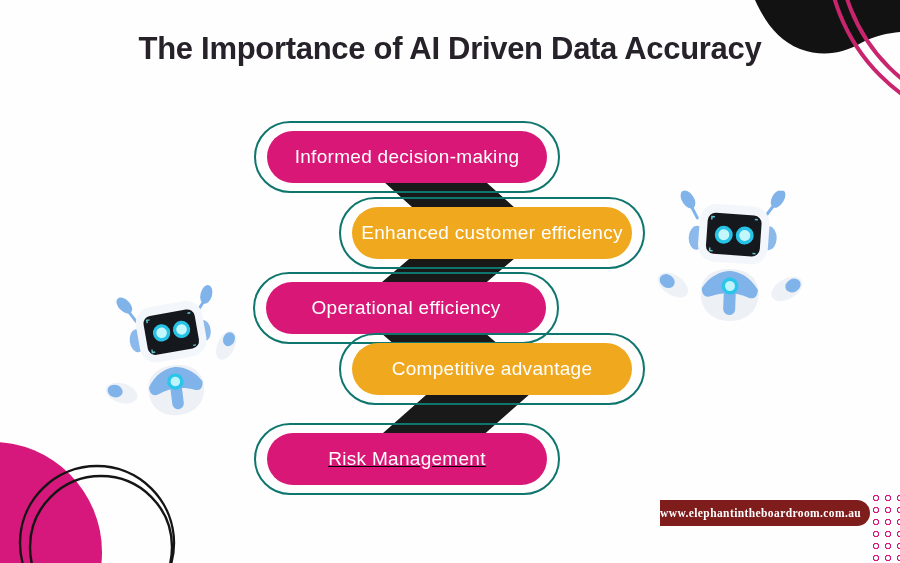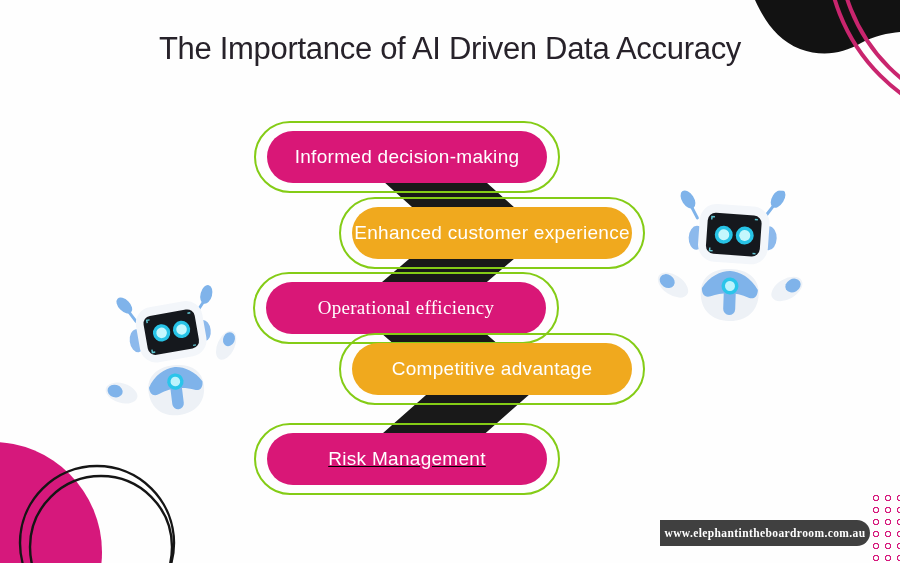--- a/index.html
+++ b/index.html
@@ -5,57 +5,57 @@
   html,body{margin:0;padding:0;background:#e9e9e9;}
   .canvas{
     position:relative;width:900px;height:563px;background:#fefefe;
     overflow:hidden;font-family:"Liberation Sans",sans-serif;
   }
   svg.layer{position:absolute;left:0;top:0;width:900px;height:563px;display:block;}
 
   
   .title{
     position:absolute;top:30px;left:0;width:900px;margin:0;
-    text-align:center;color:#27222a;font-weight:400;
+    text-align:center;color:#27222a;font-weight:700;
     font-size:31px;line-height:37px;letter-spacing:-0.3px;
   }
   .title span{display:block;}
 
   
   .pill-row{
     position:absolute;width:306px;height:72px;box-sizing:border-box;
-    border:2px solid #84cc16;border-radius:40px;padding:8px 11px;
+    border:2px solid #0f766e;border-radius:40px;padding:8px 11px;
     background:transparent;
   }
   .r1{left:254px;top:121px;}
   .r2{left:339px;top:197px;}
-  .r3{left:253px;top:272px;font-family:Liberation Serif, serif;}
+  .r3{left:253px;top:272px;}
   .r4{left:339px;top:333px;}
   .r5{left:254px;top:423px;text-decoration:underline;}
   .pill{
     width:280px;height:52px;border-radius:28px;
     display:flex;align-items:center;justify-content:center;
     color:#ffffff;font-size:19px;font-weight:500;letter-spacing:.3px;
     white-space:nowrap;
   }
   .pink{background:#d91777;}
   .yellow{background:#f0a91e;}
 
   
   .robot{position:absolute;}
   .robot-left{left:96px;top:286px;width:150px;height:136px;transform:rotate(-7deg);}
   .robot-right{left:652px;top:189px;width:156px;height:136px;transform:rotate(2deg);}
 
   
   .site-banner{
     position:absolute;left:660px;top:500px;width:210px;height:26px;
-    background:#404040;border-radius:0 13px 13px 0;
-    display:flex;align-items:center;justify-content:center;
+    background:#7f1d1d;border-radius:0 13px 13px 0;
+    display:flex;align-items:center;justify-content:flex-start;
     color:#ffffff;font-family:"Liberation Serif",serif;font-weight:700;
-    font-size:11.5px;letter-spacing:.4px;white-space:nowrap;margin-top:20px;
+    font-size:11.5px;letter-spacing:.4px;white-space:nowrap;
   }
 
   
   .dot-grid{
     position:absolute;left:870px;top:492px;width:34px;height:74px;
     background-image:radial-gradient(circle, rgba(214,24,124,0) 2px,
       #d6187c 2.2px, #d6187c 3.2px, rgba(214,24,124,0) 3.4px);
     background-size:12px 12px;
   }
 </style>
@@ -82,21 +82,21 @@
   </h1>
 
   <svg class="layer" viewBox="0 0 900 563" aria-hidden="true">
     <path d="M407,157 L492,233 L404,308 L491,383 L405,459" fill="none" stroke="#191919" stroke-width="68" stroke-linejoin="miter" stroke-miterlimit="10"></path>
   </svg>
 
   <div class="pill-row r1">
     <div class="pill pink">Informed decision-making</div>
   </div>
   <div class="pill-row r2">
-    <div class="pill yellow">Enhanced customer experience</div>
+    <div class="pill yellow">Enhanced customer efficiency</div>
   </div>
   <div class="pill-row r3">
     <div class="pill pink">Operational efficiency</div>
   </div>
   <div class="pill-row r4">
     <div class="pill yellow">Competitive advantage</div>
   </div>
   <div class="pill-row r5">
     <div class="pill pink">Risk Management</div>
   </div>

